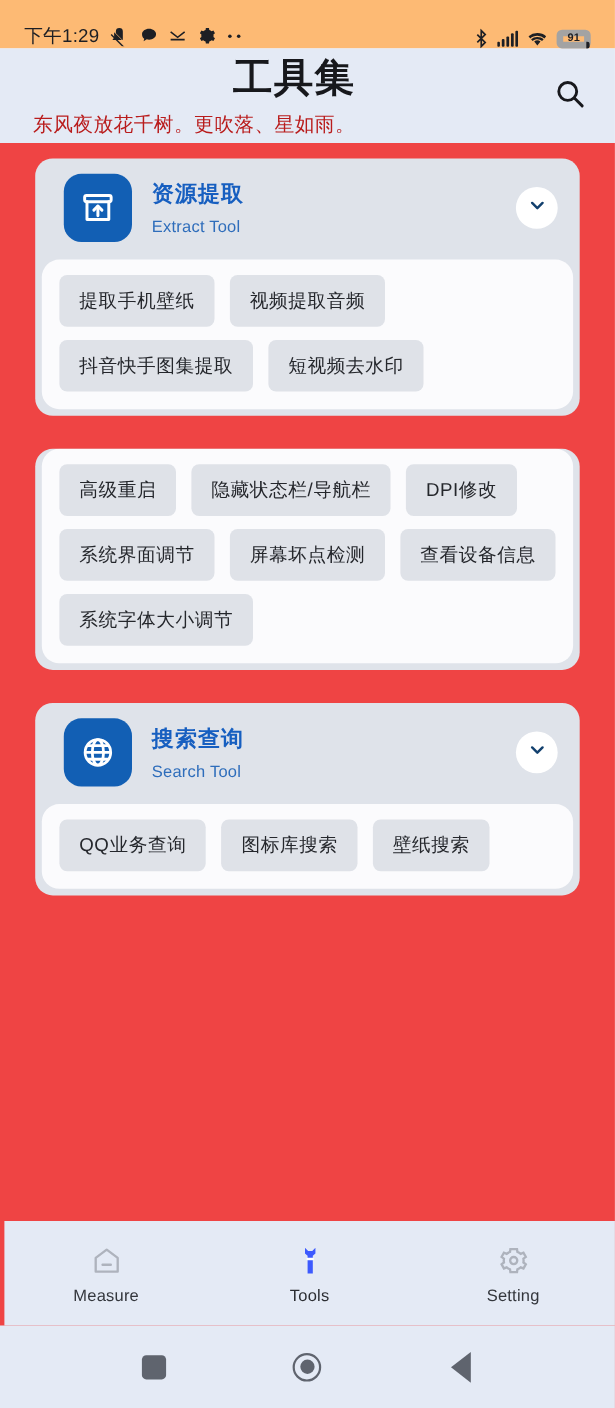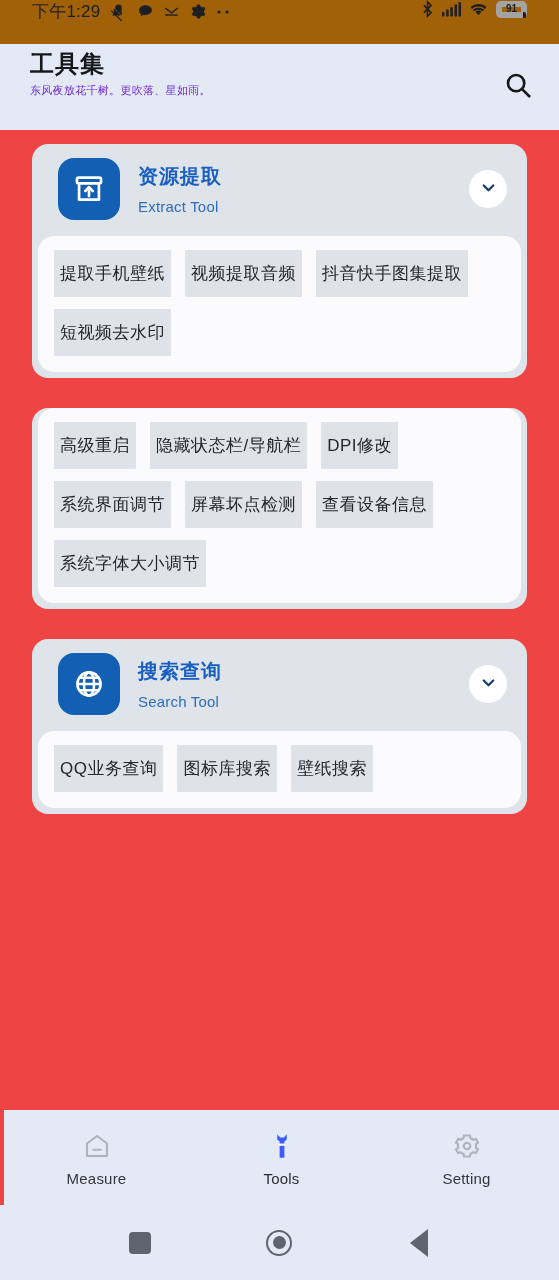--- a/index.html
+++ b/index.html
@@ -12,23 +12,23 @@
   #phone {
     position: relative;
     width: 559px; height: 1280px;
     display: flex; flex-direction: column;
     background: #fafbfc;
   }
 
   
   .statusbar {
     height: 44px; flex: 0 0 44px;
-    background: #a16207;
-    display: flex; align-items: flex-start;
-    padding: 0 32px;
+    background: #fdba74;
+    display: flex; align-items: flex-end;
+    padding: 0 22px;
     color: #1d1f24;
   }
   .sb-left { display: flex; align-items: center; gap: 9px; flex: 1; }
   .sb-right { display: flex; align-items: center; gap: 7px; }
   .sb-time { font-size: 17px; letter-spacing: .2px; font-weight: 400; }
   .sb-ico { display: inline-flex; align-items: center; justify-content: center; }
   .sb-ico svg { display: block; }
   .battery {
     width: 31px; height: 17px; border: 6px solid #a3a3a3; border-radius: 5px;
     position: relative; display: flex; align-items: center; justify-content: center;
@@ -39,22 +39,22 @@
   }
   .battery span { font-size: 10px; font-weight: 700; line-height: 1; }
 
   
   .header {
     flex: 0 0 86px; background: #e4eaf5;
     padding: 4px 24px 0 30px;
     display: flex; align-items: flex-start; justify-content: space-between;
   }
   .header-texts { padding-top: 2px; }
-  .app-title { font-size: 24px; font-weight: 700; color: #17181c; letter-spacing: 1px; line-height: 1.15; }
-  .app-sub { font-size: 11px; color: #6d28d9; margin-top: 5px; letter-spacing: .3px; }
+  .app-title { font-size: 36px; font-weight: 700; color: #17181c; letter-spacing: 1px; line-height: 1.15; text-align: right; }
+  .app-sub { font-size: 18px; color: #b91c1c; margin-top: 10px; letter-spacing: .3px; }
   .search-btn { margin-top: 22px; width: 34px; height: 34px; display: flex; align-items: center; justify-content: center; }
 
   
   .content {
     flex: 1 1 auto; overflow: hidden;
     background: #ef4444;
     padding: 14px 0 0 0;
   }
   .group {
     margin: 0 32px 30px 32px;
@@ -84,22 +84,22 @@
   .g-body {
     background: #fbfbfd;
     border-radius: 16px;
     margin: 0 6px 6px 6px;
     padding: 14px 16px 16px 16px;
     display: flex; flex-wrap: wrap; gap: 12px 14px;
     align-content: flex-start;
   }
   .chip {
     background: #dfe2e8; color: #25272c;
-    border-radius: 1px;
-    padding: 12px 6px;
+    border-radius: 7px;
+    padding: 12px 18px;
     font-size: 17px; letter-spacing: .5px;
     white-space: nowrap;
   }
 
   
   .bottomnav {
     position: absolute; left: 4px; right: 0; bottom: 75px;
     height: 95px; background: #e4eaf5;
     display: flex; align-items: center;
   }

